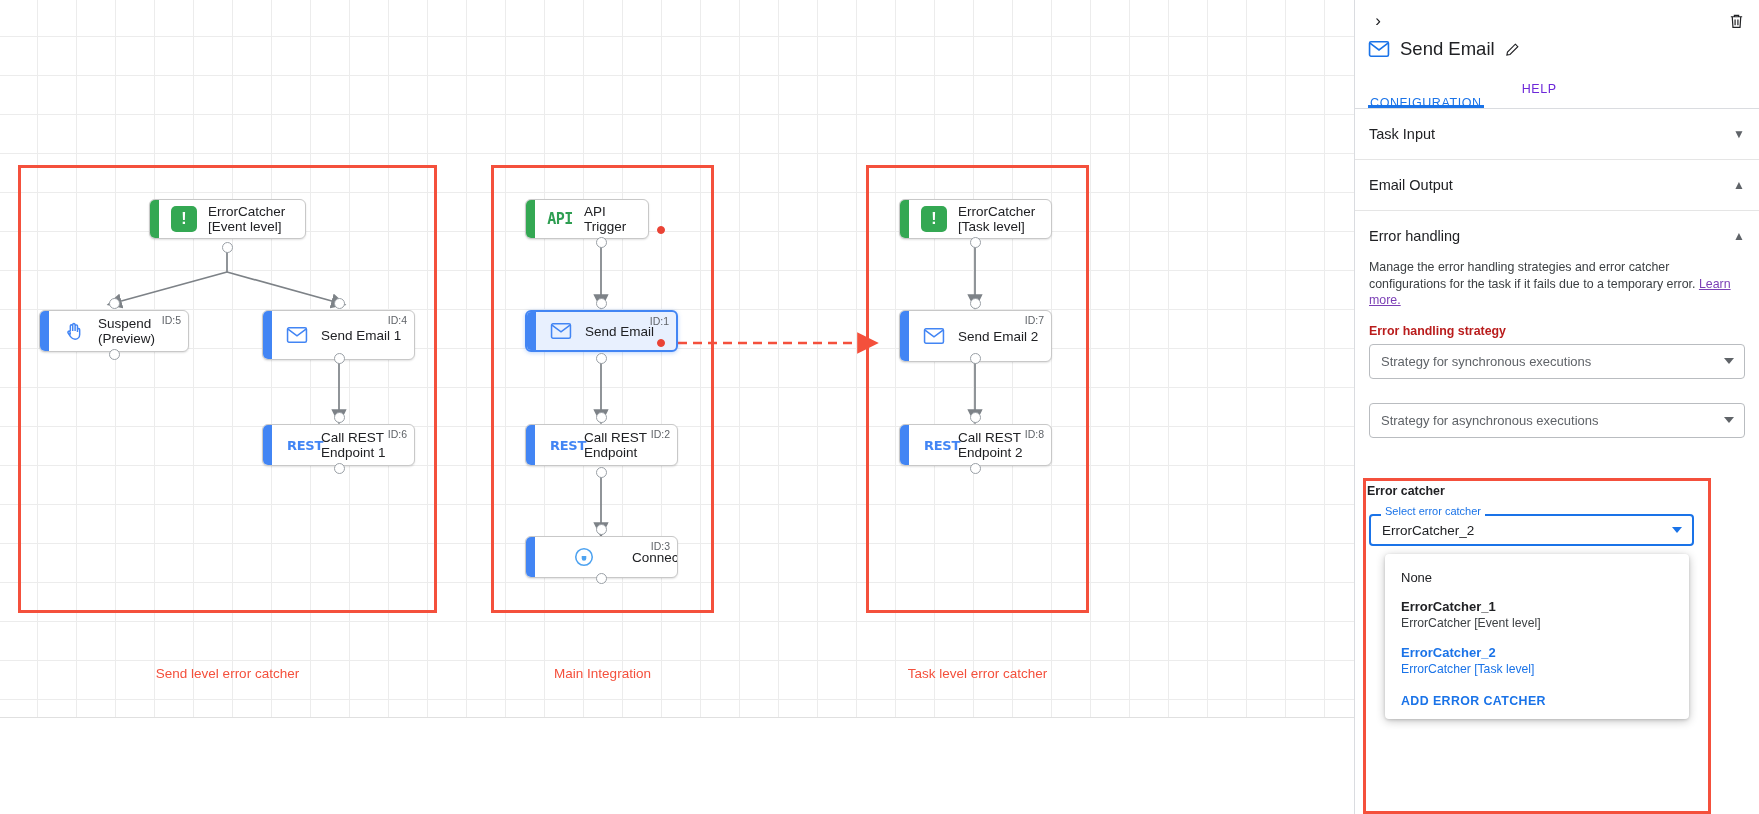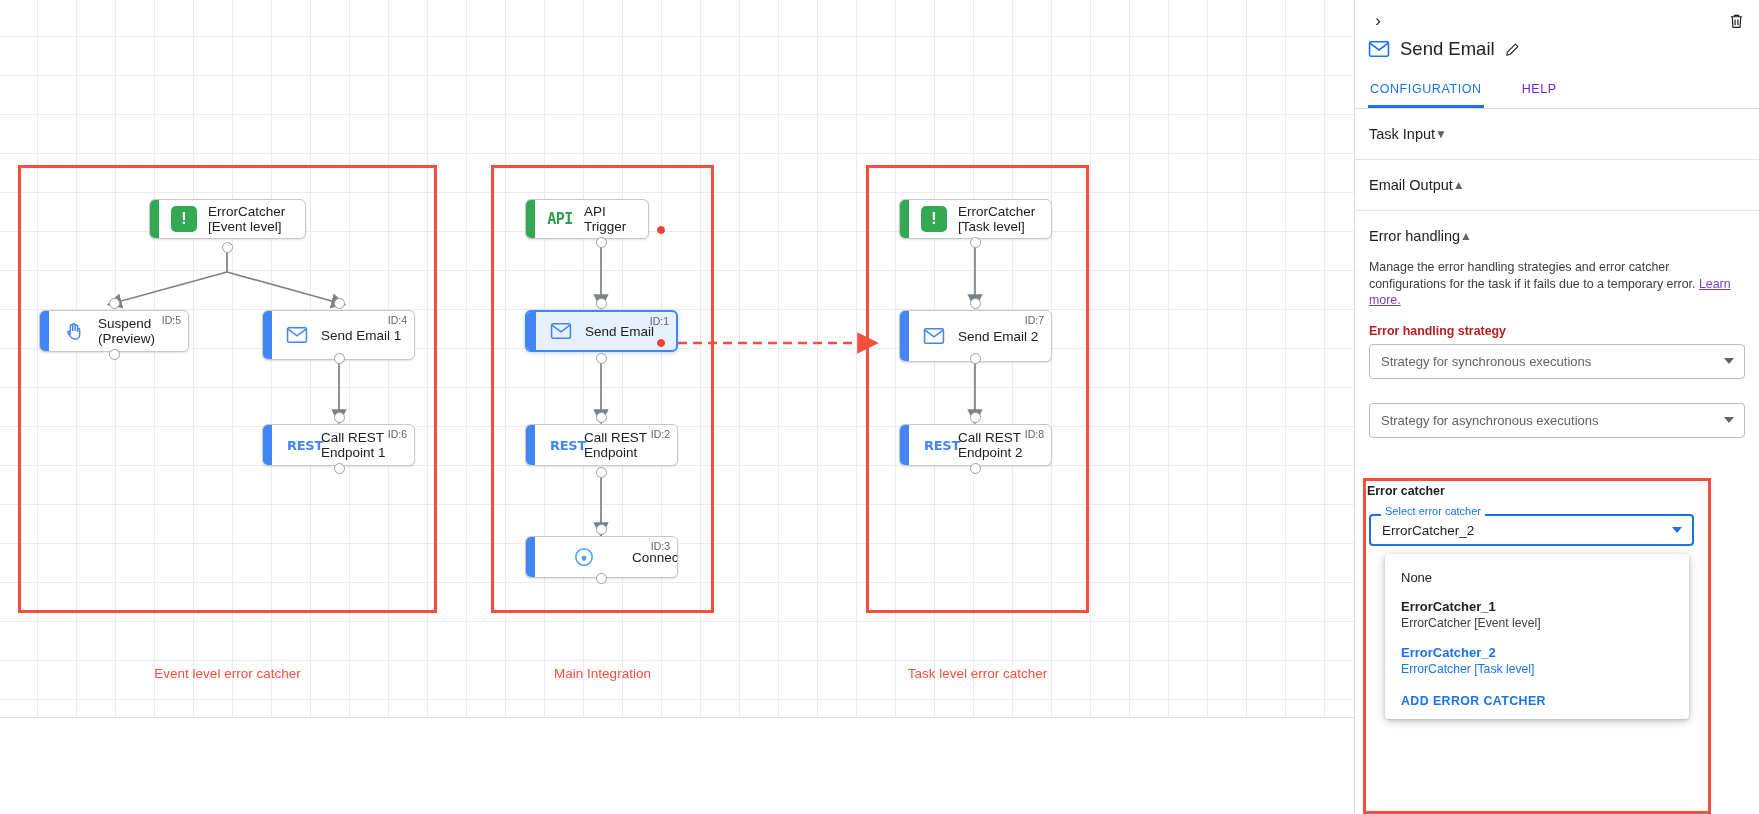--- a/index.html
+++ b/index.html
@@ -151,30 +151,30 @@
     padding-left: 13px;
     gap: 36px;
   }
   .tab {
     font-size: 12.5px;
     letter-spacing: 0.6px;
     color: #6d28d9;
     padding: 6px 2px 0 2px;
     cursor: pointer;
   }
-  .tab.active { color: #1a73e8; border-bottom: 3px solid #1a73e8; }
+  .tab.active { color: #1a73e8; border-bottom: 3px solid #1a73e8; margin-top: 14px; }
 
   .section {
     position: relative;
     border-bottom: 1px solid #e5e5e5;
     padding: 0 14px;
   }
   .section-head {
     height: 50px;
-    display: flex; align-items: center; 
+    display: flex; align-items: center; justify-content: space-between;
     font-size: 14.5px; color: #202124; font-weight: 500;
     cursor: pointer;
   }
   .chev { color: #5f6368; font-size: 12px; }
 
   .desc {
     font-size: 12.4px; color: #3c4043; line-height: 16.5px;
     margin-top: -2px;
   }
   .learn-more { color: #7b3fb5; text-decoration: underline; cursor: pointer; }
@@ -342,21 +342,21 @@
       <div class="ico">
           <span class="ic-rest">REST</span>
         </div>
       <div class="labels">Call REST
 Endpoint 1</div>
       <div class="idtag">ID:6</div>
     </div>
     <div class="dot" style="left:334px; top:412px;"></div>
     <div class="dot" style="left:334px; top:463px;"></div>
 
-    <div class="group-caption" style="left:18px; top:666px; width:419px;">Event level error catcher</div>
+    <div class="group-caption" style="left:18px; top:666px; width:419px;">Send level error catcher</div>
 
     <div class="node green" style="left:525px; top:199px; width:124px; height:40px;">
       <div class="bar"></div>
       <div class="ico">
           <span class="ic-api">API</span>
         </div>
       <div class="labels">API Trigger</div>
     </div>
     <div class="dot red" style="left:657px; top:226px;"></div>
     <div class="dot" style="left:596px; top:237px;"></div>

